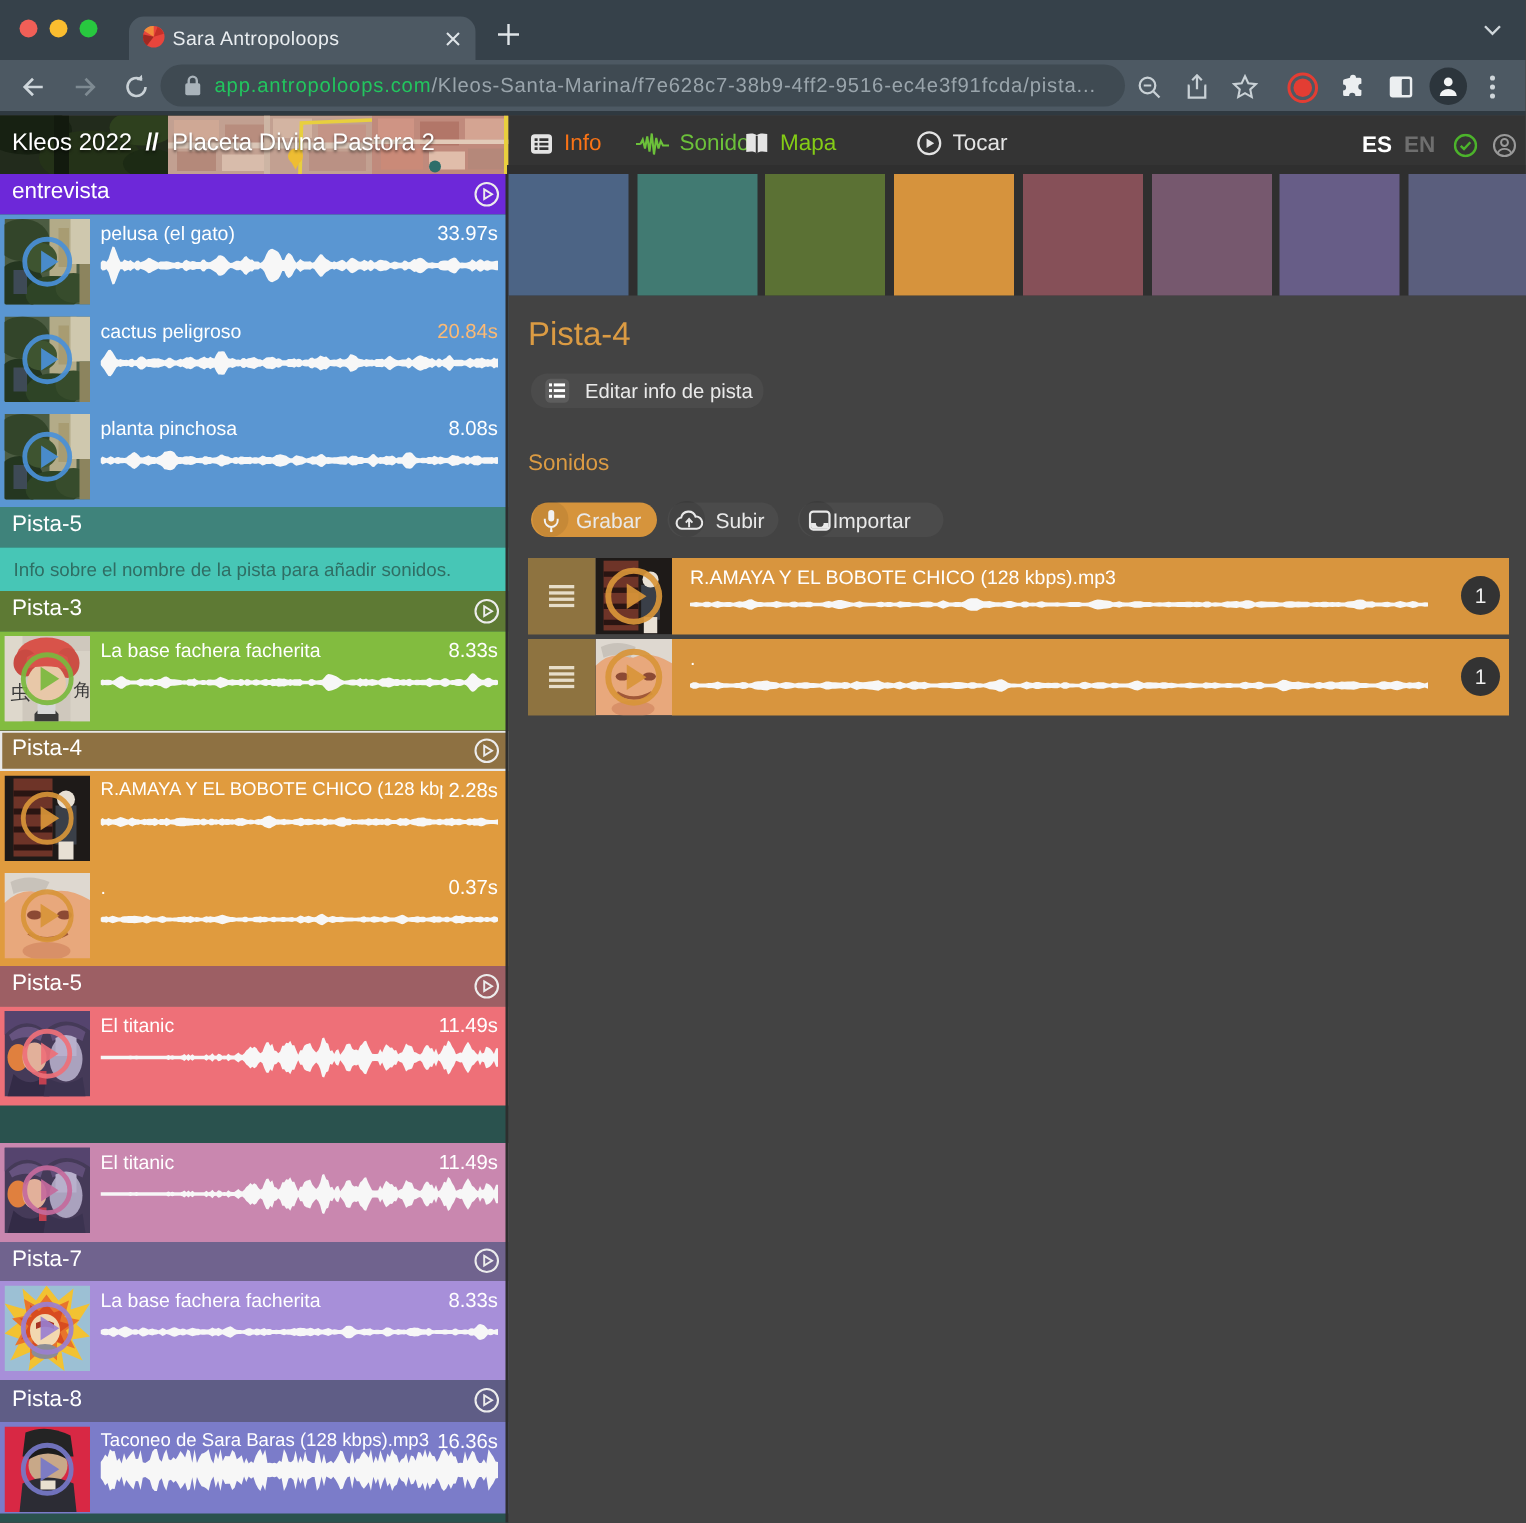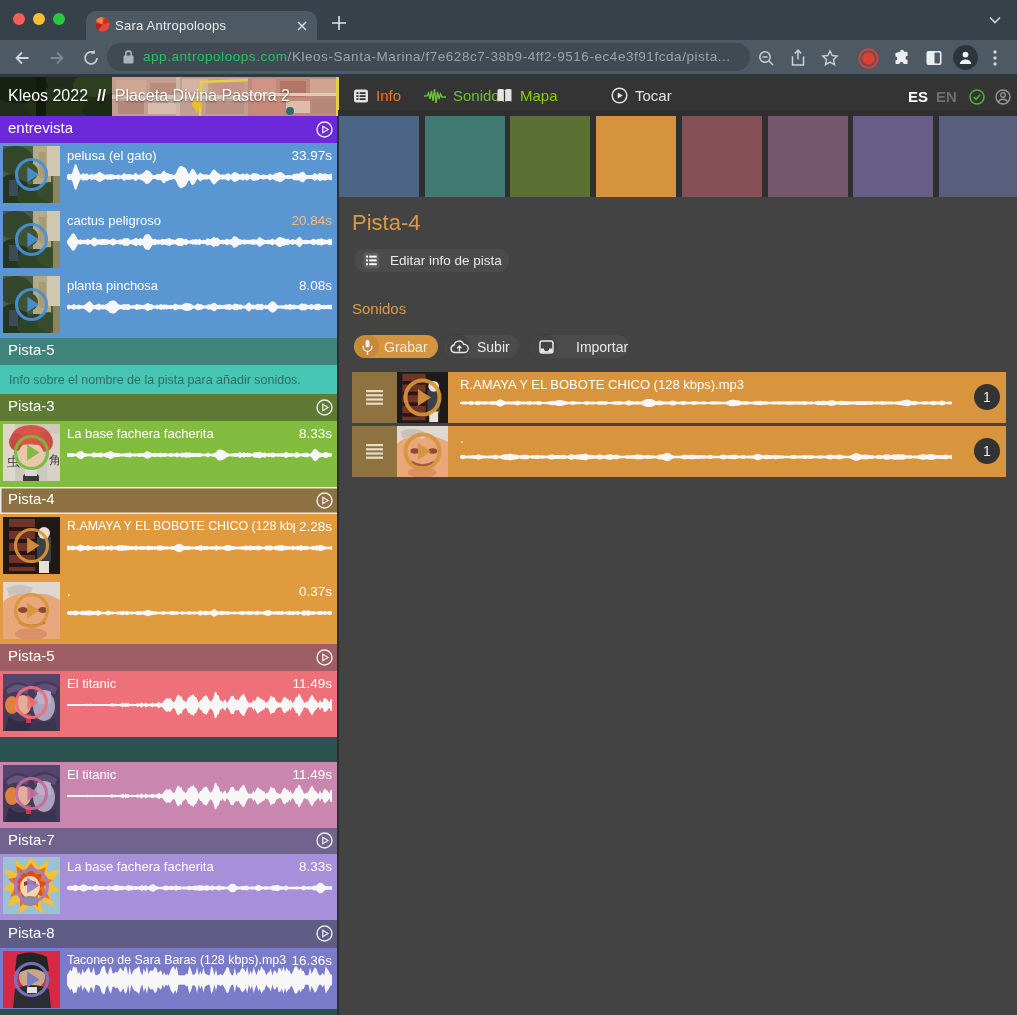--- a/index.html
+++ b/index.html
@@ -489,21 +489,21 @@
         <path d="M9.4 11.5 V6.5 M7.2 8.4 L9.4 6 L11.6 8.4" stroke="#e8e8e8" stroke-width="1.3" fill="none"></path>
       </svg>
       <span style="margin-left:8px">Subir</span>
     </div>
   <div class="btn" style="left:193px;top:219px;width:97px">
       <div style="position:absolute;left:1px;top:-1px;width:24px;height:24px;border-radius:50%;background:rgba(0,0,0,0.10)"></div>
       <svg width="15" height="14" viewBox="0 0 15 14" style="margin:0 0 0 7px;position:relative">
         <rect x="1" y="1" width="13" height="12" rx="2.2" fill="none" stroke="#e8e8e8" stroke-width="1.5"></rect>
         <path d="M1.7 8.6 H4.9 a2.6 2.6 0 0 0 5.2 0 H13.3 V11 a1.5 1.5 0 0 1 -1.5 1.5 H3.2 A1.5 1.5 0 0 1 1.7 11 Z" fill="#e8e8e8"></path>
       </svg>
-      <span style="margin-left:22px">Importar</span>
+      <span style="margin-left:1px">Importar</span>
     </div>
 
 <div style="position:absolute;left:13px;top:256px;width:45px;height:51px;background:#8e7340"></div>
 <svg style="position:absolute;left:27px;top:274px" width="17" height="15" viewBox="0 0 17 15">
       <g fill="#e7ddc8">
         <rect y="0" width="17" height="2.2"></rect>
         <rect y="4.2" width="17" height="2.2"></rect>
         <rect y="8.4" width="17" height="2.2"></rect>
         <rect y="12.6" width="17" height="2.2"></rect>
       </g>

